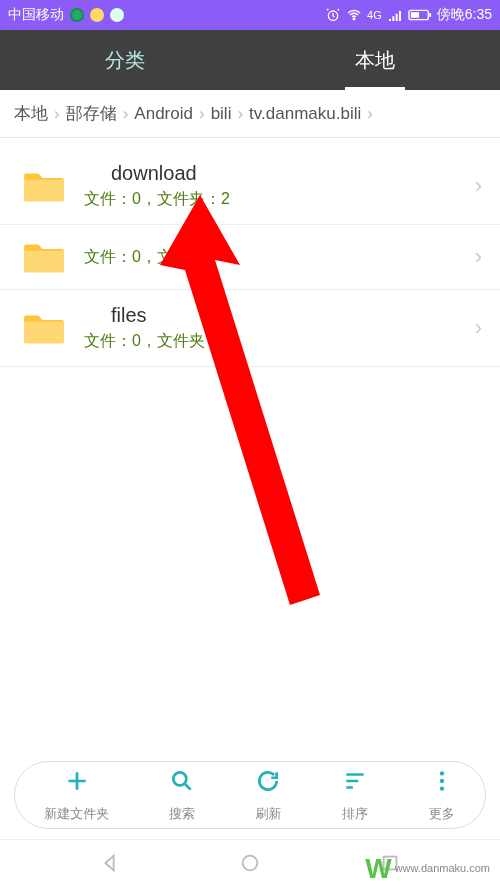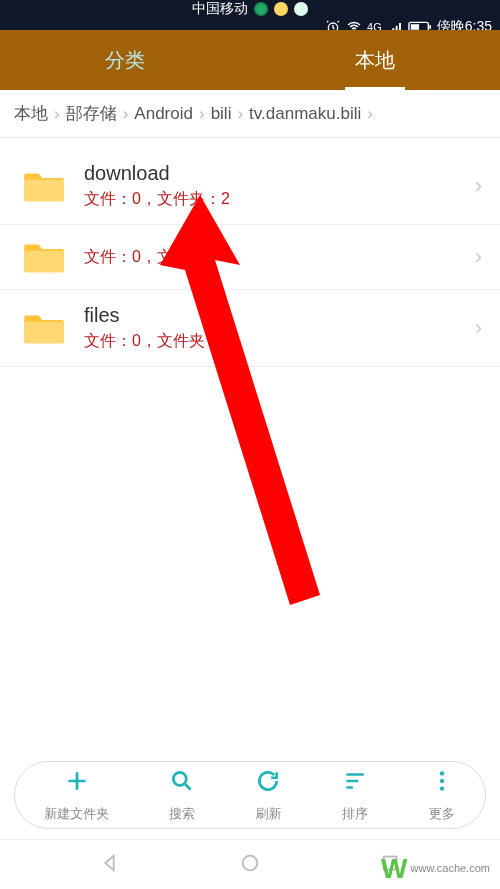--- a/index.html
+++ b/index.html
@@ -1,44 +1,44 @@
 <!DOCTYPE html>
 <html><head>
 <meta charset="utf-8">
 <style>
   * { margin: 0; padding: 0; box-sizing: border-box; }
   html, body { width: 500px; height: 889px; font-family: -apple-system, "Helvetica Neue", Arial, sans-serif; background: #fff; overflow: hidden; }
   .phone { width: 500px; height: 889px; display: flex; flex-direction: column; position: relative; }
   
   
-  .status-bar { height: 30px; background: #0f172a; color: #fff; display: flex; align-items: center; padding: 0 8px; font-size: 14px; flex-direction: column; }
+  .status-bar { height: 30px; background: #8b5cf6; color: #fff; display: flex; align-items: center; padding: 0 8px; font-size: 14px; }
   .status-left { display: flex; align-items: center; gap: 6px; }
   .status-right { margin-left: auto; display: flex; align-items: center; gap: 5px; font-size: 14px; }
   .status-dot { width: 14px; height: 14px; border-radius: 50%; display: inline-block; }
   .status-icon { display:inline-flex; align-items:center; justify-content:center; }
 
   
-  .tabs { height: 60px; background: #a16207; display: flex; align-items: stretch; }
+  .tabs { height: 60px; background: #404040; display: flex; align-items: stretch; }
   .tab { flex: 1; display: flex; align-items: center; justify-content: center; color: #b9e7e9; font-size: 20px; position: relative; }
   .tab.active { color: #fff; }
   .tab.active::after { content: ""; position: absolute; bottom: 0; left: 50%; transform: translateX(-50%); width: 60px; height: 3px; background: #fff; }
 
   
   .breadcrumb { height: 48px; border-bottom: 1px solid #e5e5e5; display: flex; align-items: center; padding: 0 10px; font-size: 17px; color: #555; white-space: nowrap; overflow: hidden; }
   .crumb { padding: 0 4px; }
   .crumb-sep { color: #bbb; padding: 0 2px; }
 
   
   .list { flex: 1; overflow-y: auto; padding-top: 10px; }
   .row { display: flex; align-items: center; padding: 14px 18px 14px 22px; border-bottom: 1px solid #eee; margin-left: 0; }
   .row:last-child { border-bottom: 1px solid #eee; justify-content: center; }
   .folder-icon { width: 44px; height: 36px; margin-right: 18px; flex-shrink: 0; }
   .row-text { flex: 1; }
-  .row-title { font-size: 20px; color: #333; margin-bottom: 4px; }
-  .row-sub { font-size: 16px; color: #b91c1c; }
+  .row-title { font-size: 20px; color: #333; margin-bottom: 4px; margin-left: 27px; }
+  .row-sub { font-size: 16px; color: #4d7c0f; }
   .row-chevron { color: #ccc; font-size: 22px; }
 
   
   .red-arrow { position: absolute; top: 195px; left: 145px; z-index: 10; pointer-events: none; }
 
   
   .toolbar { height: 68px; border: 1px solid #ddd; border-radius: 34px; margin: 0 14px 10px 14px; display: flex; align-items: center; justify-content: space-around; }
   .tool { display: flex; flex-direction: column; align-items: center; gap: 10px; color: #22b3b9; font-size: 12px; }
   .tool-label { color: #888; font-size: 13px; }
   .tool-icon { width: 28px; height: 28px; display:flex; align-items:center; justify-content:center; }
@@ -215,17 +215,17 @@
     <span>
       <svg width="22" height="22" viewBox="0 0 24 24" fill="none" stroke="#bbb" stroke-width="2">
           <rect x="5" y="5" width="14" height="14"></rect>
         </svg>
     </span>
   </div>
 
   <div class="watermark">
     <span class="wm-logo">W</span>
     <div style="display:flex;flex-direction:column;line-height:1.05">
-      <span style="font-size:11px;color:#888">www.cache.com</span>
+      <span style="font-size:11px;color:#888">www.danmaku.com</span>
     </div>
   </div>
 
 </div>
 
 </body></html>

